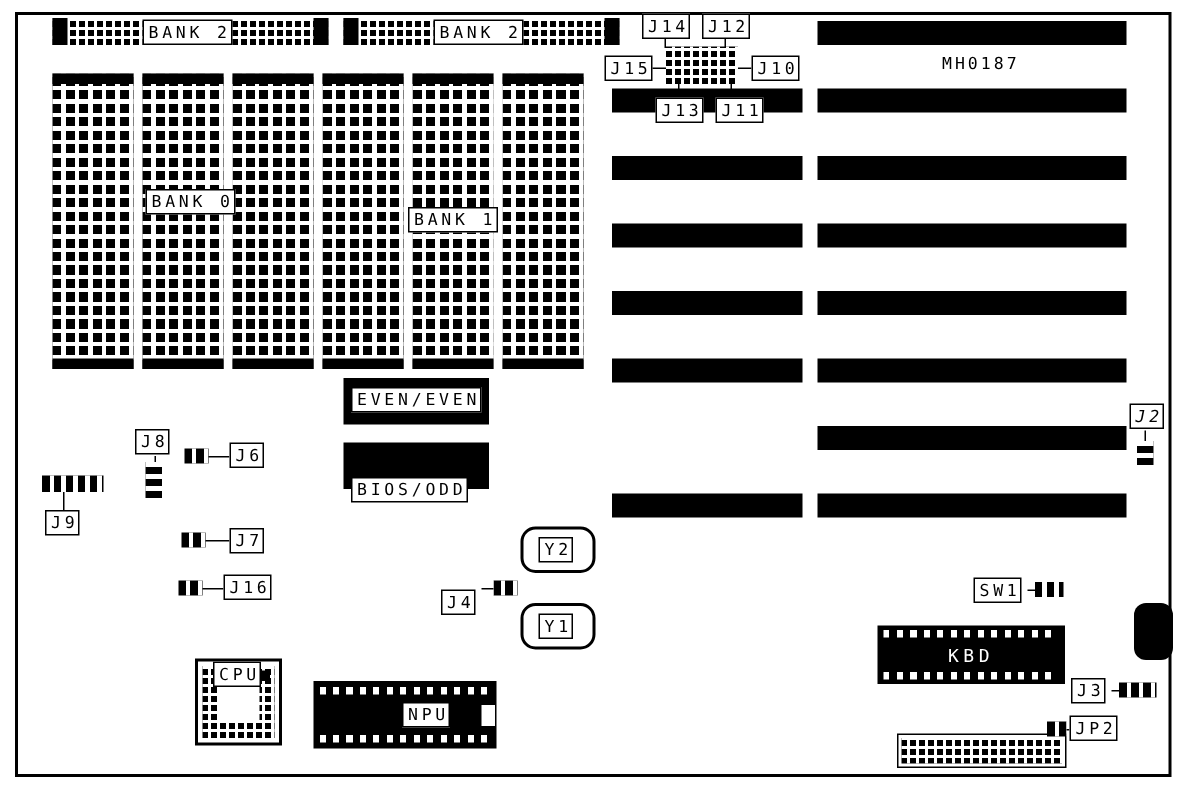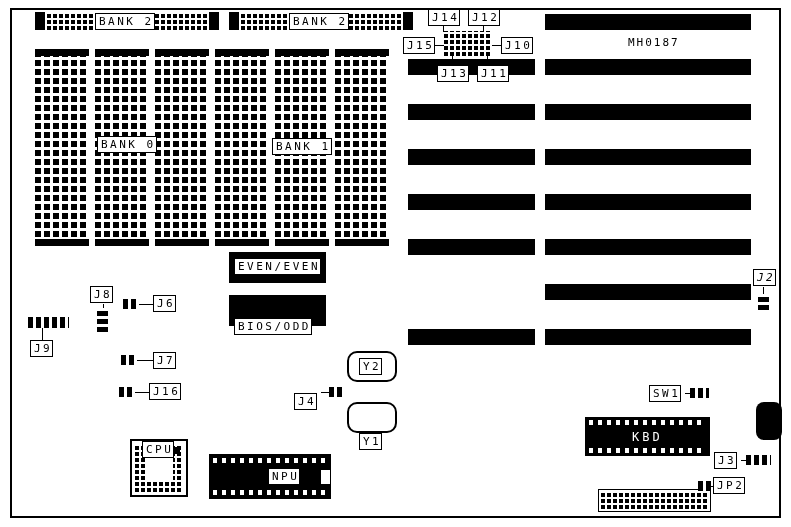--- a/index.html
+++ b/index.html
@@ -84,21 +84,21 @@
     <div class="endcap-b"></div>
   </div>
   <div class="checker" style="left:275px;top:49px;width:54px;height:197px;">
     <div class="endcap-t"></div>
     <div class="endcap-b"></div>
   </div>
   <div class="checker" style="left:335px;top:49px;width:54px;height:197px;">
     <div class="endcap-t"></div>
     <div class="endcap-b"></div>
   </div>
-  <div class="label-box" style="left:97px;top:136px;">BANK 0</div>
+  <div class="label-box" style="left:97px;top:126px;">BANK 0</div>
   <div class="label-box" style="left:272px;top:138px;">BANK 1</div>
 
   <div class="checker-sm" style="left:444px;top:31px;width:48px;height:25px;"></div>
   <div class="wire" style="left:443px;top:26px;width:1px;height:6px;"></div>
   <div class="wire" style="left:483px;top:26px;width:1px;height:6px;"></div>
   <div class="wire" style="left:433px;top:45px;width:11px;height:1px;"></div>
   <div class="wire" style="left:492px;top:45px;width:9px;height:1px;"></div>
   <div class="wire" style="left:452px;top:56px;width:1px;height:9px;"></div>
   <div class="wire" style="left:487px;top:56px;width:1px;height:9px;"></div>
   <div class="label-box" style="left:428px;top:9px;">J14</div>
@@ -151,21 +151,21 @@
   <div class="wire" style="left:135px;top:392px;width:14px;height:1px;"></div>
   <div class="label-box" style="left:149px;top:383px;">J16</div>
 
   <div class="label-box" style="left:294px;top:393px;">J4</div>
   <div class="wire" style="left:321px;top:392px;width:8px;height:1px;"></div>
   <div class="pins-h" style="left:329px;top:387px;width:16px;height:10px;"></div>
 
   <div class="crystal" style="left:347px;top:351px;width:50px;height:31px;"></div>
   <div class="label-box" style="left:359px;top:358px;">Y2</div>
   <div class="crystal" style="left:347px;top:402px;width:50px;height:31px;"></div>
-  <div class="label-box" style="left:359px;top:409px;margin-top:24px;">Y1</div>
+  <div class="label-box" style="left:359px;top:409px;">Y1</div>
 
   <div class="cpu-socket" style="left:130px;top:439px;width:58px;height:58px;">
     <div class="checker-sm" style="left:3px;top:3px;right:3px;bottom:3px;"></div>
     <div class="cpu-inner-white" style="left:13px;top:13px;right:13px;bottom:13px;"></div>
     <div class="cpu-pin1" style="right:6px;top:6px;width:7px;height:7px;"></div>
   </div>
   <div class="label-box" style="left:142px;top:441px;">CPU</div>
 
   <div class="chip-black" style="left:209px;top:454px;width:122px;height:45px;">
     <div class="pin-row" style="left:4px;top:4px;width:114px;"></div>

